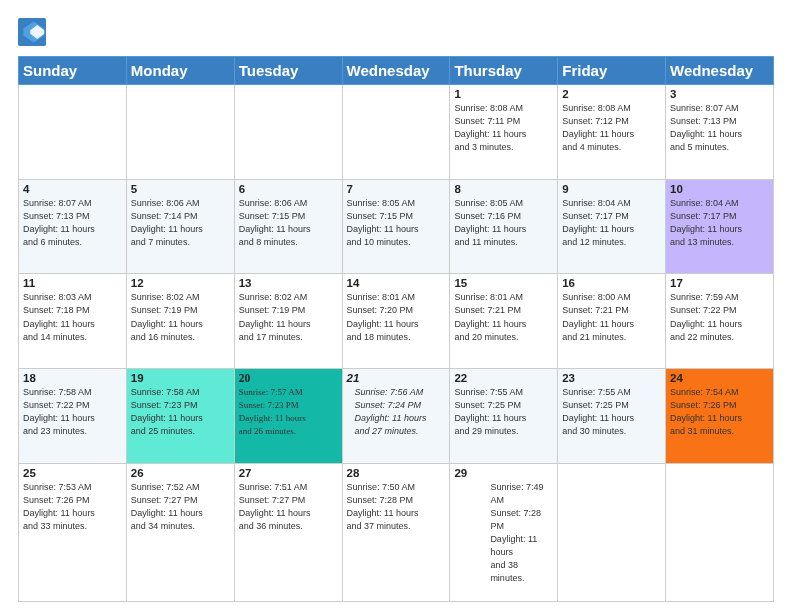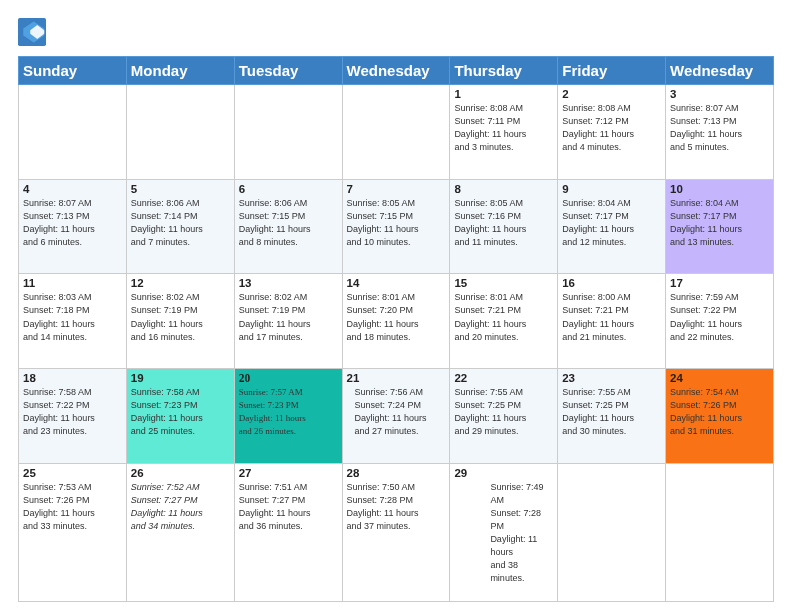--- a/index.html
+++ b/index.html
@@ -273,21 +273,21 @@
 Daylight: 11 hours
 and 25 minutes.</div>
           </td>
           <td style="background: #14b8a6; font-family: Liberation Serif, serif;">
             <span class="day-num">20</span>
             <div class="day-info" style="white-space: pre-line;">Sunrise: 7:57 AM
 Sunset: 7:23 PM
 Daylight: 11 hours
 and 26 minutes.</div>
           </td>
-          <td style="background: rgb(242, 247, 252);">
+          <td style="background: rgb(242, 247, 252); font-style: italic;">
             <span class="day-num">21</span>
             <div class="day-info" style="white-space: pre-line; margin-left: 8px;">Sunrise: 7:56 AM
 Sunset: 7:24 PM
 Daylight: 11 hours
 and 27 minutes.</div>
           </td>
           <td style="background: rgb(242, 247, 252);">
             <span class="day-num">22</span>
             <div class="day-info" style="white-space: pre-line;">Sunrise: 7:55 AM
 Sunset: 7:25 PM
@@ -312,21 +312,21 @@
         <tr>
           <td>
             <span class="day-num">25</span>
             <div class="day-info" style="white-space: pre-line;">Sunrise: 7:53 AM
 Sunset: 7:26 PM
 Daylight: 11 hours
 and 33 minutes.</div>
           </td>
           <td>
             <span class="day-num">26</span>
-            <div class="day-info" style="white-space: pre-line; font-style: italic;">Sunrise: 7:52 AM
+            <div class="day-info" style="white-space: pre-line;">Sunrise: 7:52 AM
 Sunset: 7:27 PM
 Daylight: 11 hours
 and 34 minutes.</div>
           </td>
           <td>
             <span class="day-num">27</span>
             <div class="day-info" style="white-space: pre-line;">Sunrise: 7:51 AM
 Sunset: 7:27 PM
 Daylight: 11 hours
 and 36 minutes.</div>

